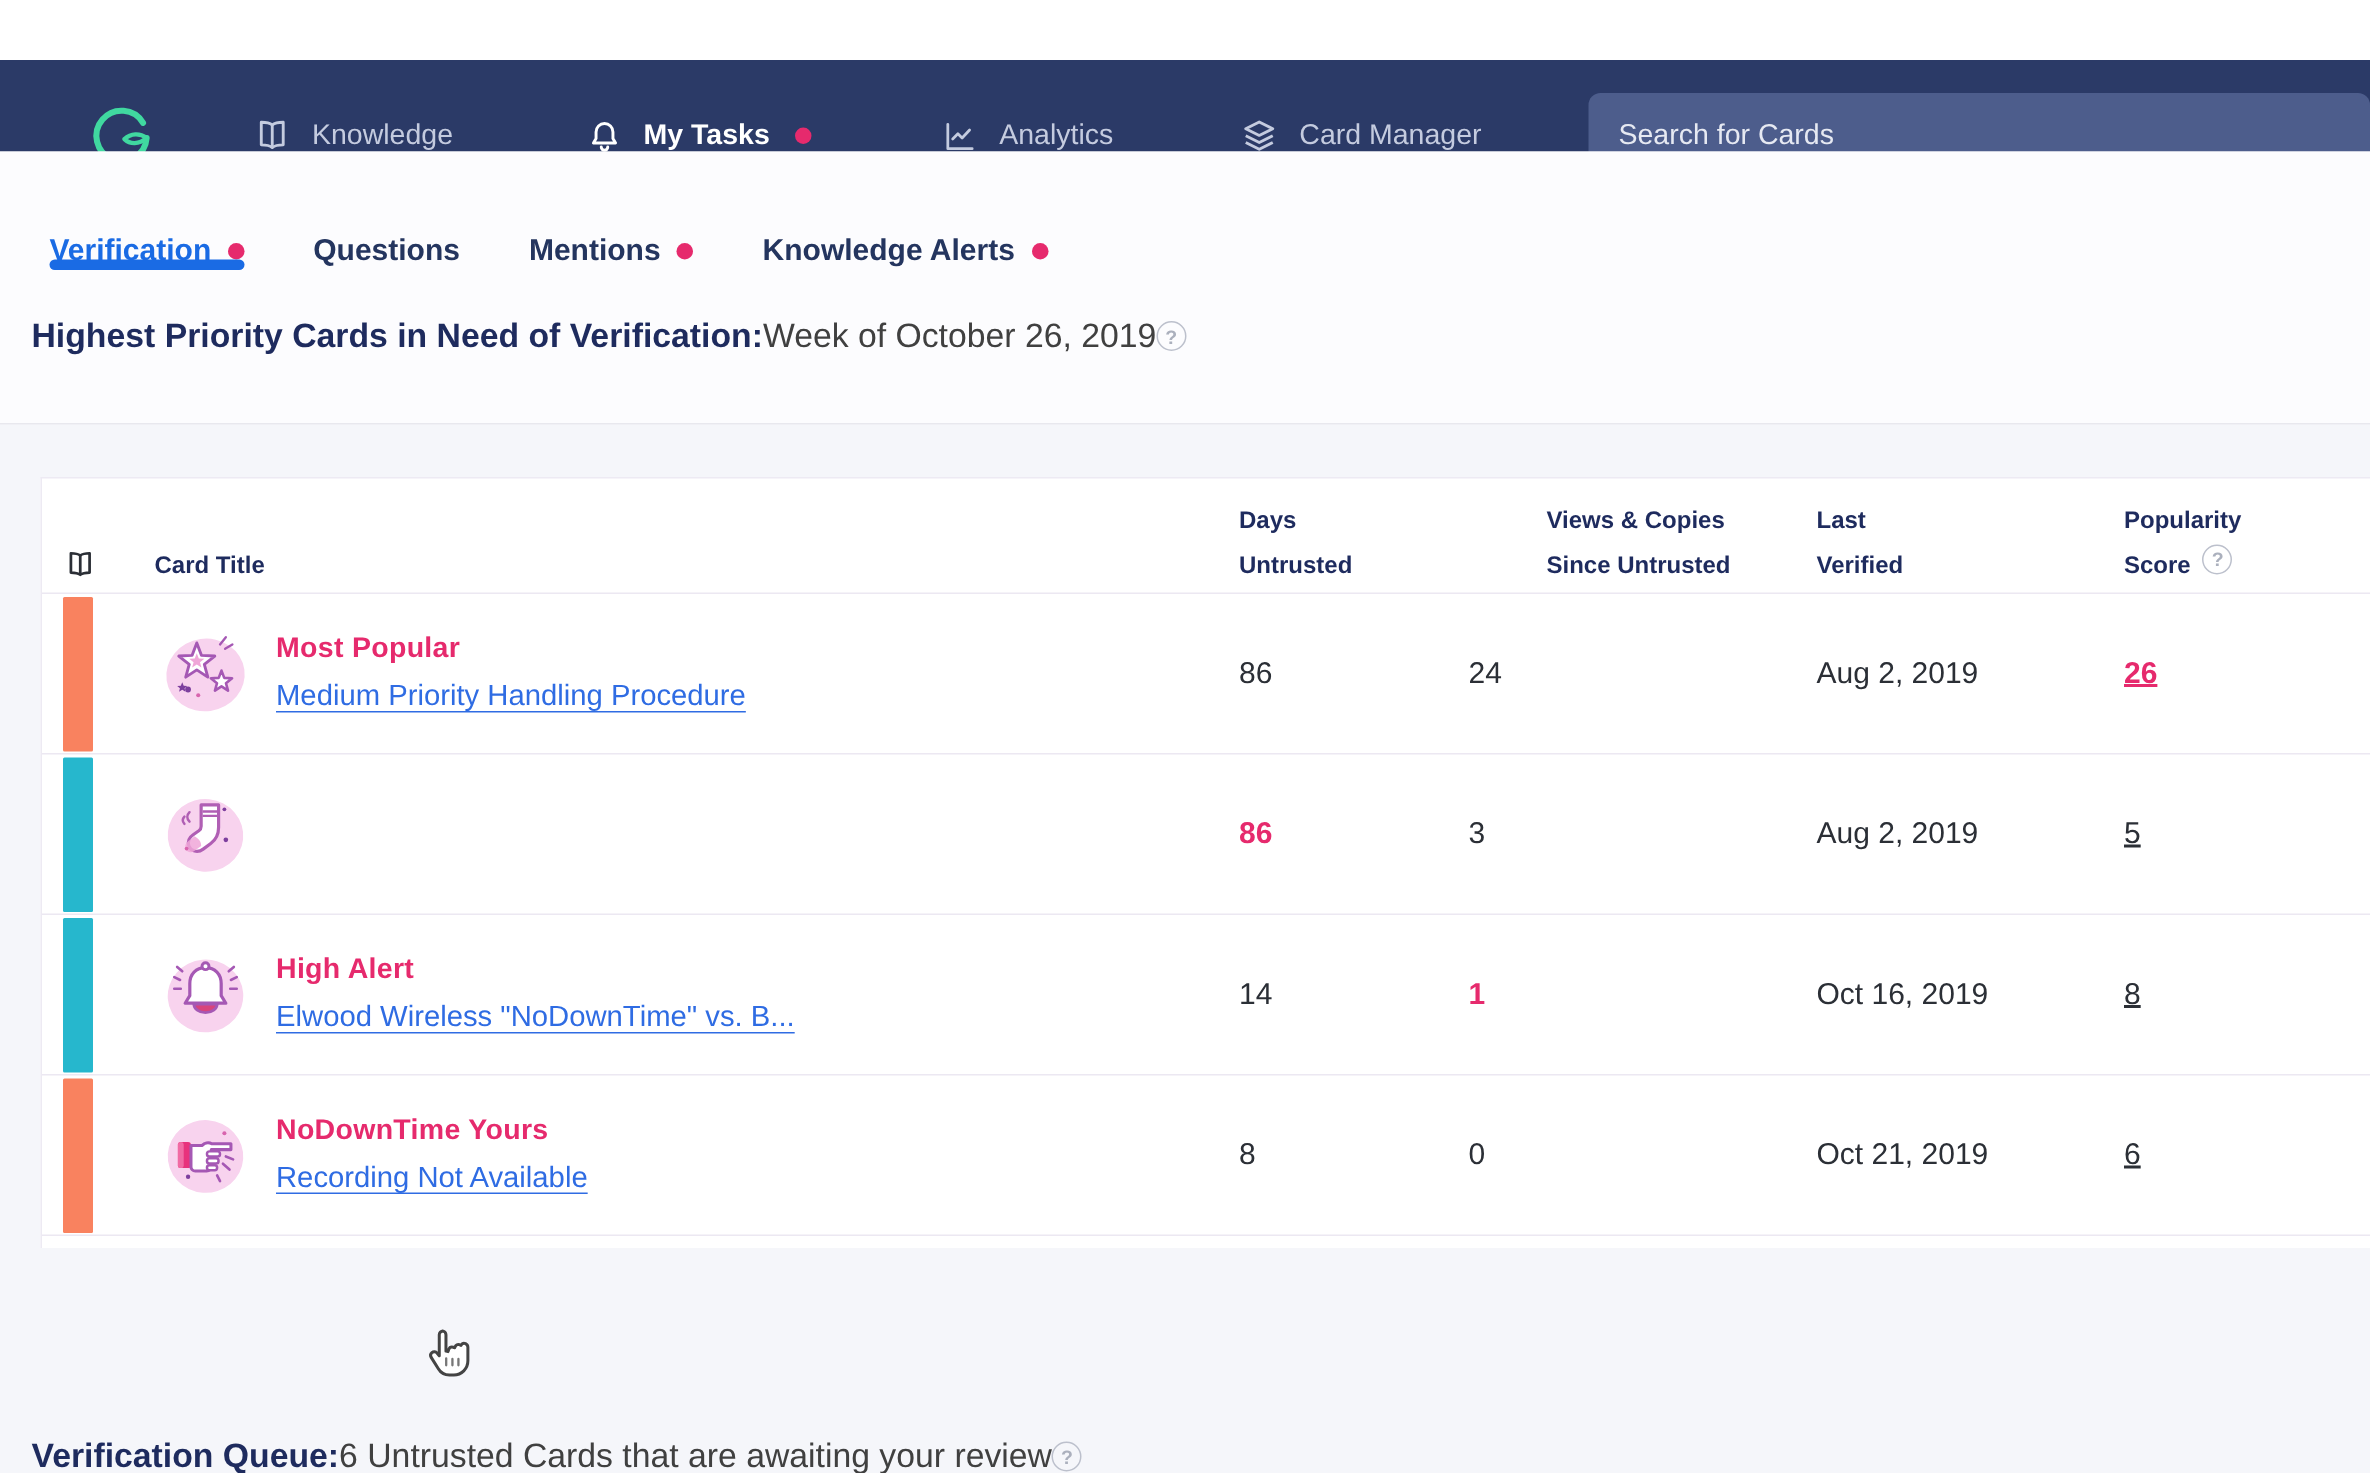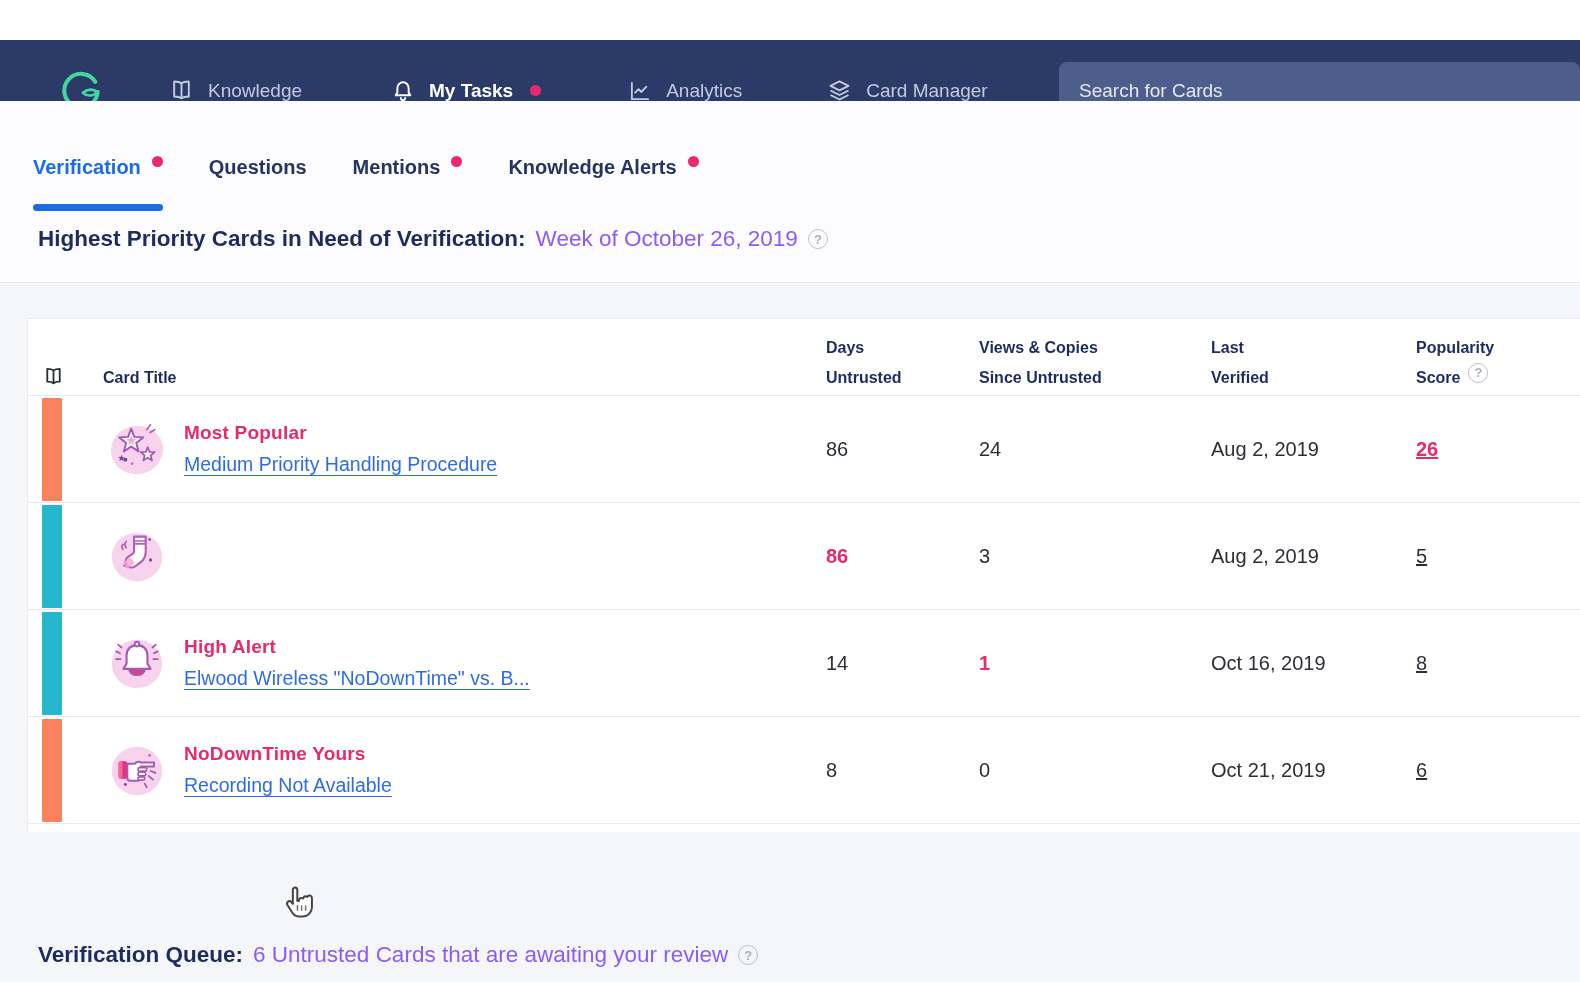--- a/index.html
+++ b/index.html
@@ -22,35 +22,35 @@
   .dot{width:11px;height:11px;border-radius:50%;background:var(--accent-pink);flex:0 0 auto;}
   .nav-item .dot{margin-left:4px;}
   .search-box{position:absolute;left:1059px;right:0;top:22px;height:57px;background:var(--search-bg);border-radius:8px;display:flex;align-items:center;}
   .search-box input{background:transparent;border:none;outline:none;color:#fff;font-size:19px;font-family:inherit;padding:0 20px;width:100%;}
   .search-box input::placeholder{color:#e6e9f2;opacity:1;}
   .tab-indicator{position:absolute;bottom:0;left:390px;width:180px;height:12px;background:#fff;border-radius:10px 10px 0 0;}
   
   .content{position:absolute;top:101px;left:0;right:0;bottom:0;background:var(--page-bg);}
   .top-white{position:relative;height:182px;background:#fcfcfe;border-bottom:1px solid #e8e8ee;}
   .tabs-row{display:flex;align-items:flex-end;padding-left:33px;padding-top:55px;}
-  .tab{position:relative;display:flex;align-items:flex-start;gap:11px;font-size:20px;font-weight:600;color:#24355f;margin-right:46px;padding-bottom:32px;cursor:pointer;white-space:nowrap;}
+  .tab{position:relative;display:flex;align-items:center;gap:11px;font-size:20px;font-weight:600;color:#24355f;margin-right:46px;padding-bottom:1px;cursor:pointer;white-space:nowrap;}
   .tab.active{color:var(--active-tab-blue);font-weight:700;}
   .tab.active::after{content:"";position:absolute;left:0;right:0;bottom:0;height:7px;border-radius:5px;background:var(--active-tab-blue);}
-  .section-title{display:flex;align-items:center;gap:10px;padding-left:38px;margin-top:15px;font-size:22.5px;color:var(--navy-text);white-space:nowrap;}
+  .section-title{display:flex;align-items:center;padding-left:21px;margin-top:31px;font-size:22.5px;color:var(--navy-text);white-space:nowrap;}
   .section-title .bold{font-weight:700;}
-  .section-title .rest{font-weight:400;color:#8b5cf6;}
+  .section-title .rest{font-weight:400;color:#404040;}
   .help{display:inline-flex;align-items:center;justify-content:center;width:20px;height:20px;border:1.6px solid #bcc0cc;border-radius:50%;color:#abb0bd;font-size:13px;font-weight:700;cursor:pointer;flex:0 0 auto;}
   .help::after{content:"?";}
   
   .card-table{position:absolute;left:27px;right:0;top:217px;height:514px;background:var(--table-bg);border:1px solid #edeaf3;border-right:none;border-bottom:none;}
   .thead{position:relative;height:77px;border-bottom:1px solid var(--divider);color:var(--navy-text);font-weight:700;font-size:16px;}
   .thead .book{position:absolute;left:14px;top:46px;color:#2b2f36;}
   .thead .ct{position:absolute;left:75px;top:50px;}
   .colhead{position:absolute;top:14px;line-height:30px;}
-  .ch-days{left:798px;} .ch-views{left:951px;} .ch-last{left:1183px;} .ch-pop{left:1388px;}
+  .ch-days{left:798px;} .ch-views{left:1003px;} .ch-last{left:1183px;} .ch-pop{left:1388px;}
   .ch-pop .l2{display:flex;align-items:flex-start;gap:8px;}
   .trow{display:grid;grid-template-columns:14px 20px 44px 62px 16px 642px 153px 232px 205px 1fr;align-items:center;height:107px;border-bottom:1px solid var(--divider);}
   .accent{grid-column:2;height:103px;border-radius:1px;}
   .illus{grid-column:4;position:relative;width:62px;height:62px;}
   .card-cell{grid-column:6;}
   .badge{color:var(--accent-pink);font-weight:700;font-size:19px;margin-bottom:9px;letter-spacing:.2px;}
   .card-link{display:inline-block;color:var(--link-blue);font-size:19.5px;text-decoration:underline;text-underline-offset:4px;cursor:pointer;}
   .num{font-size:20px;color:var(--number-text);}
   .c-days{grid-column:7;} .c-views{grid-column:8;} .c-last{grid-column:9;} .c-pop{grid-column:10;text-decoration:underline;}
   .num.hl{color:var(--accent-pink);font-weight:700;}

